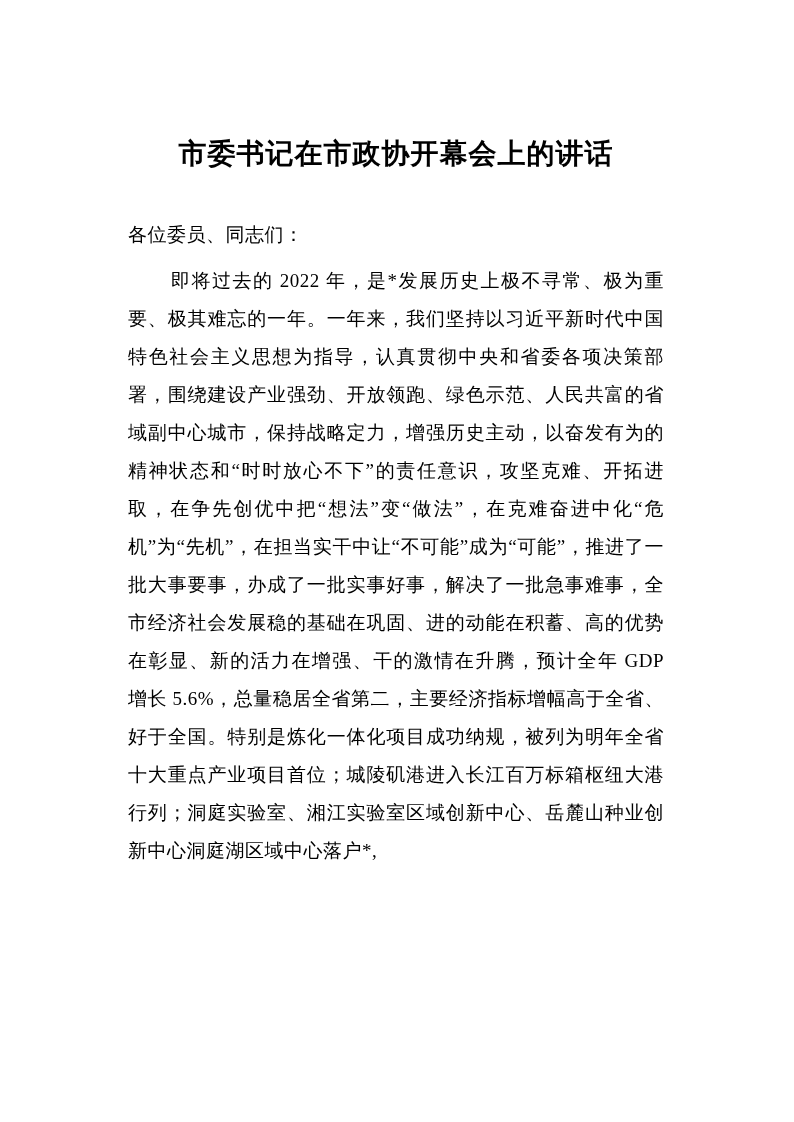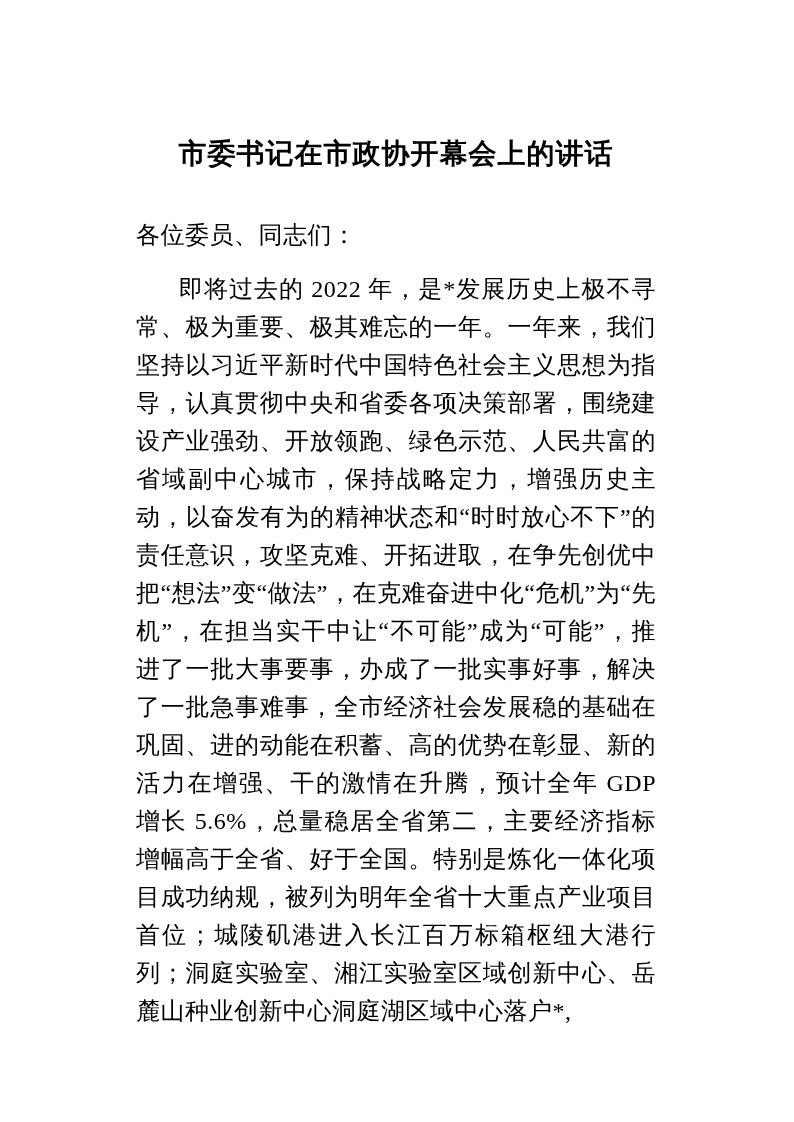--- a/index.html
+++ b/index.html
@@ -21,22 +21,22 @@
   .doc-title {
     margin: 0 0 40px 0;
     font-size: 28px;
     line-height: 45px;
     font-weight: bold;
     text-align: center;
     letter-spacing: 1px;
     white-space: nowrap;
   }
   .body-text p {
-    margin: 16px;
-    font-size: 24px;
+    margin: 8px;
+    font-size: 19px;
     line-height: 38px;
     letter-spacing: 0.5px;
     text-align: justify;
     text-justify: inter-character;
   }
   .body-text p.indent {
     text-indent: 43px;
   }
 </style>
 </head>

